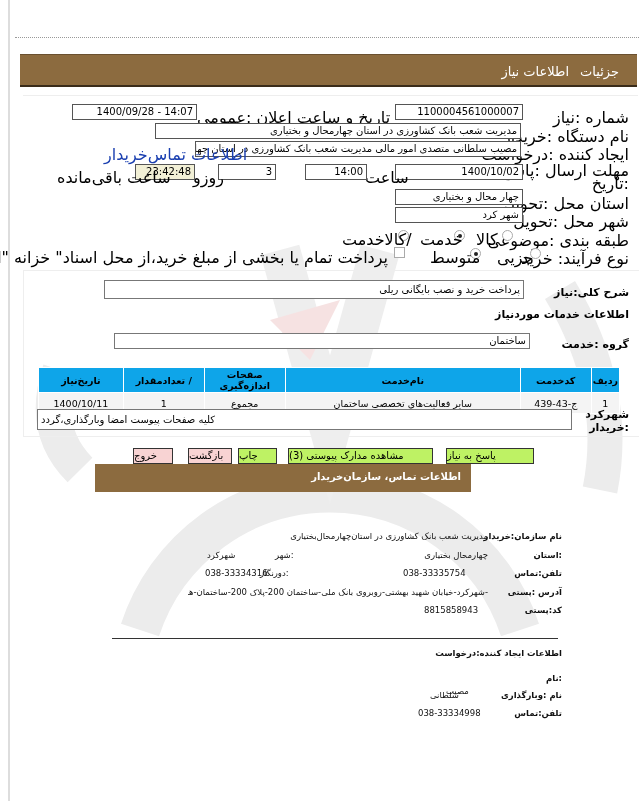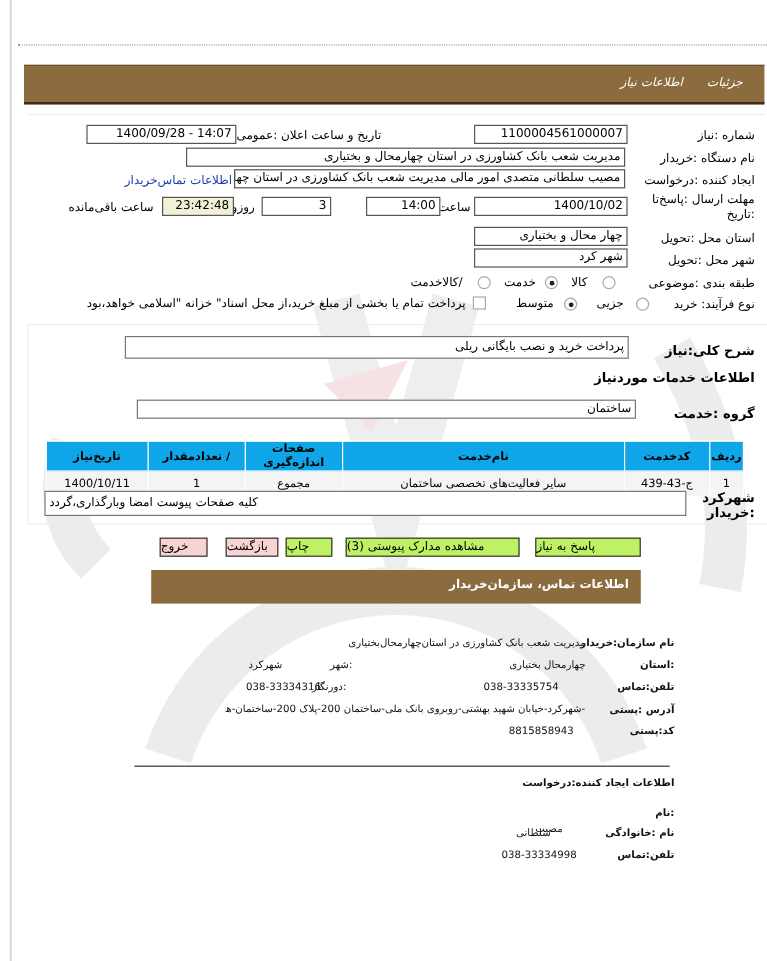--- a/index.html
+++ b/index.html
@@ -3,40 +3,40 @@
 <meta charset="utf-8">
 <style>
   html, body { margin:0; padding:0; }
   body { width:639px; height:801px; background:#fff; position:relative; overflow:hidden;
          font-family:"DejaVu Sans", sans-serif; font-size:10px; color:#000; direction:rtl; }
   .leftbar { position:absolute; left:8px; top:0; width:2px; height:801px; background:#ddd; }
   .dotline { position:absolute; left:15px; right:0; top:37px; border-top:1px dotted #999; }
   .watermark { position:absolute; left:20px; top:230px; width:620px; height:420px; pointer-events:none; }
   .header-bar { position:absolute; left:20px; top:54px; width:617px; height:30px; background:#8c6b3f;
                 border-bottom:2px solid #3a2c1a; border-top:1px solid #6a5030; }
-  .header-bar span { position:absolute; top:9px; color:#fff; font-size:10px;font-style:italic; }
+  .header-bar span { position:absolute; top:9px; color:#fff; font-size:13px; }
   .panel { position:absolute; left:23px; top:95px; width:615px; height:168px; border-top:1px solid #eee; }
   .panel2 { position:absolute; left:23px; top:270px; width:615px; height:165px; border:1px solid #eee; border-right:none; }
-  .lbl { position:absolute; font-size:10px; white-space:nowrap; }
+  .lbl { position:absolute; font-size:16px; white-space:nowrap; }
   .inp { position:absolute; border:1px solid #555; background:#fff; height:14px; line-height:14px;
          font-size:10px; padding:0 3px; overflow:hidden; white-space:nowrap; box-sizing:content-box; }
   .ltr { direction:ltr; text-align:right; }
   .timer { background:#f2f0d6; }
   .link { color:#1a3fb0; }
   .radio { position:absolute; width:9px; height:9px; border:1px solid #aaa; border-radius:50%; background:#fff; }
   .radio.on::after { content:""; position:absolute; left:2.5px; top:2.5px; width:4px; height:4px; border-radius:50%; background:#222; }
   .check { position:absolute; width:9px; height:9px; border:1px solid #aaa; background:#fff; }
   .bold { font-weight:bold; font-size:11px; }
   table.items { position:absolute; left:38px; top:367px; width:582px; border-collapse:collapse; font-size:9.5px; }
   table.items th { background:#0ea5e9; font-weight:bold; height:17px; border:1px solid #fff; }
   table.items td { background:#f4f4f4; height:18px; text-align:center; border:1px solid #fff; }
   .btn { position:absolute; height:14px; line-height:14px; border:1px solid #333; font-size:10px; text-align:left; box-sizing:content-box; }
   .btn.green { background:#bef264; }
   .btn.pink { background:#f8d3d3; }
-  .section-bar { position:absolute; left:95px; top:475px; width:408px; height:28px; background:#8c6b3f;margin-left:31px; }
+  .section-bar { position:absolute; left:95px; top:464px; width:376px; height:28px; background:#8c6b3f; }
   .section-bar span { position:absolute; right:10px; top:7px; color:#fff; font-weight:bold; font-size:10px; }
   .small { position:absolute; font-size:8.5px; white-space:nowrap; color:#111; }
   .hr { position:absolute; left:112px; top:638px; width:446px; border-top:1px solid #333; }
 </style>
 </head>
 <body>
 
 <div class="leftbar"></div>
 <div class="dotline"></div>
 
@@ -165,17 +165,17 @@
 <span class="small" style="right:77px; top:605px; font-weight:bold">کد:پستی</span>
 <span class="small" style="left:424px; top:605px">8815858943</span>
 
 <div class="hr"></div>
 
 <span class="small" style="right:77px; top:648px; font-weight:bold">اطلاعات ایجاد کننده:درخواست</span>
 
 <span class="small" style="right:77px; top:673px; font-weight:bold">:نام</span>
 <span class="small" style="left:446px; top:686px">مصیب</span>
 
-<span class="small" style="right:77px; top:690px; font-weight:bold">نام :خانوادگی</span>
+<span class="small" style="right:77px; top:690px; font-weight:bold">نام :وبارگذاری</span>
 <span class="small" style="left:430px; top:690px">سلطانی</span>
 
 <span class="small" style="right:77px; top:708px; font-weight:bold">تلفن:تماس</span>
 <span class="small" style="left:418px; top:708px">038-33334998</span>
 
 </body></html>

